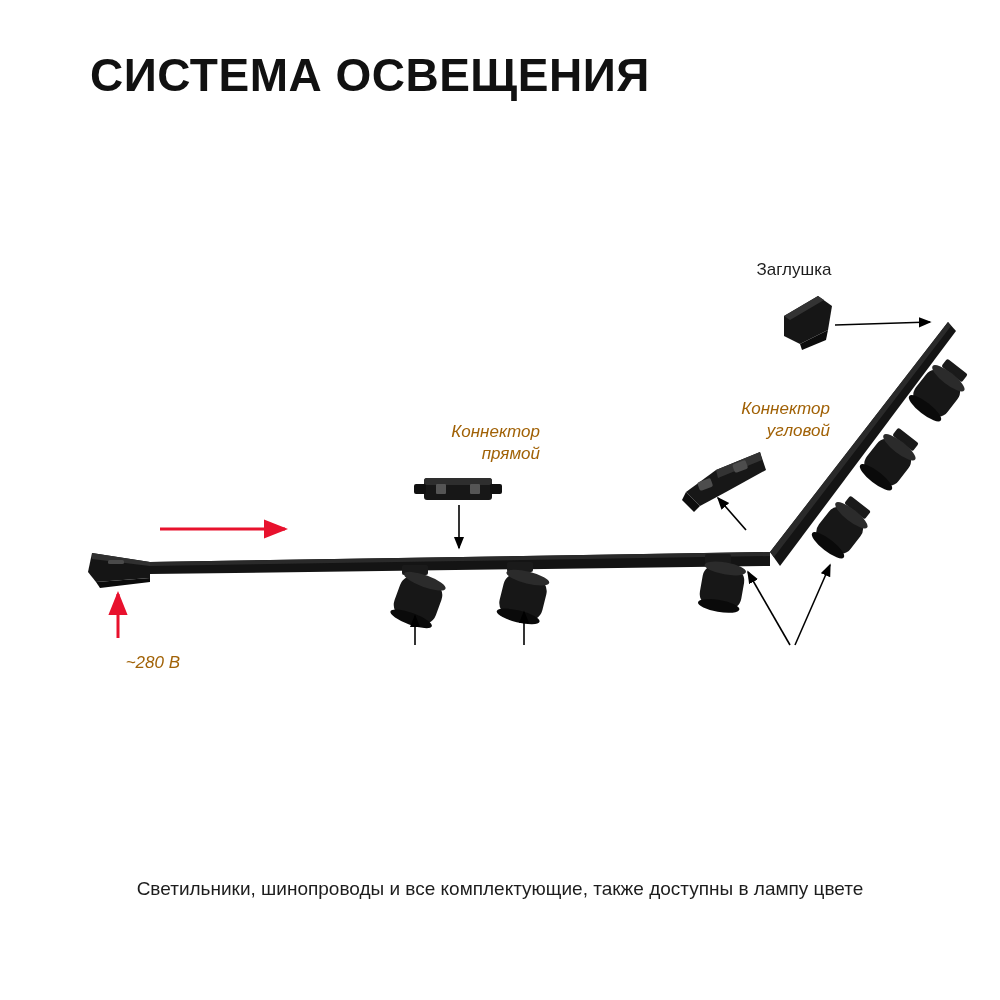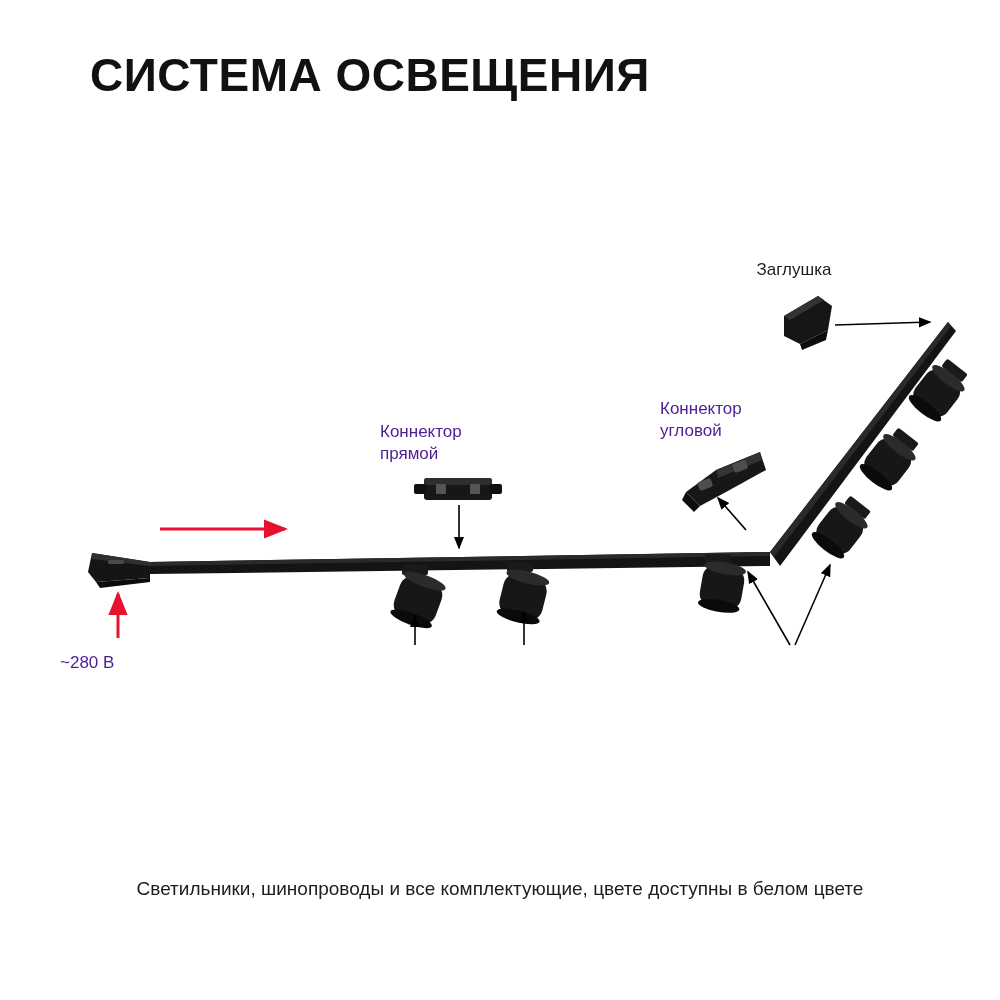--- a/index.html
+++ b/index.html
@@ -54,23 +54,24 @@
     position: absolute;
     left: 0;
     top: 0;
     width: 1000px;
     height: 1000px;
   }
   .lbl {
     position: absolute;
     font-size: 17px;
     line-height: 22px;
-    color: #4c1d95;
-    text-align: left;
+    color: #a16207;
+    text-align: right;
     white-space: pre-line;
+    font-style: italic;
   }
   .lbl-cap {
     position: absolute;
     font-size: 17px;
     line-height: 22px;
     color: #1d1d1d;
     text-align: center;
     white-space: nowrap;
   }
   .lbl-power {
@@ -250,14 +251,14 @@
     </svg>
 
     <div class="lbl lbl-volt">~280 В</div>
     <div class="lbl lbl-straight">Коннектор
 прямой</div>
     <div class="lbl lbl-corner">Коннектор
 угловой</div>
     <div class="lbl-cap lbl-cap-pos">Заглушка</div>
   </div>
 
-  <div class="footnote">Светильники, шинопроводы и все комплектующие, цвете доступны в белом цвете</div>
+  <div class="footnote">Светильники, шинопроводы и все комплектующие, также доступны в лампу цвете</div>
 </div>
 
 </body></html>

